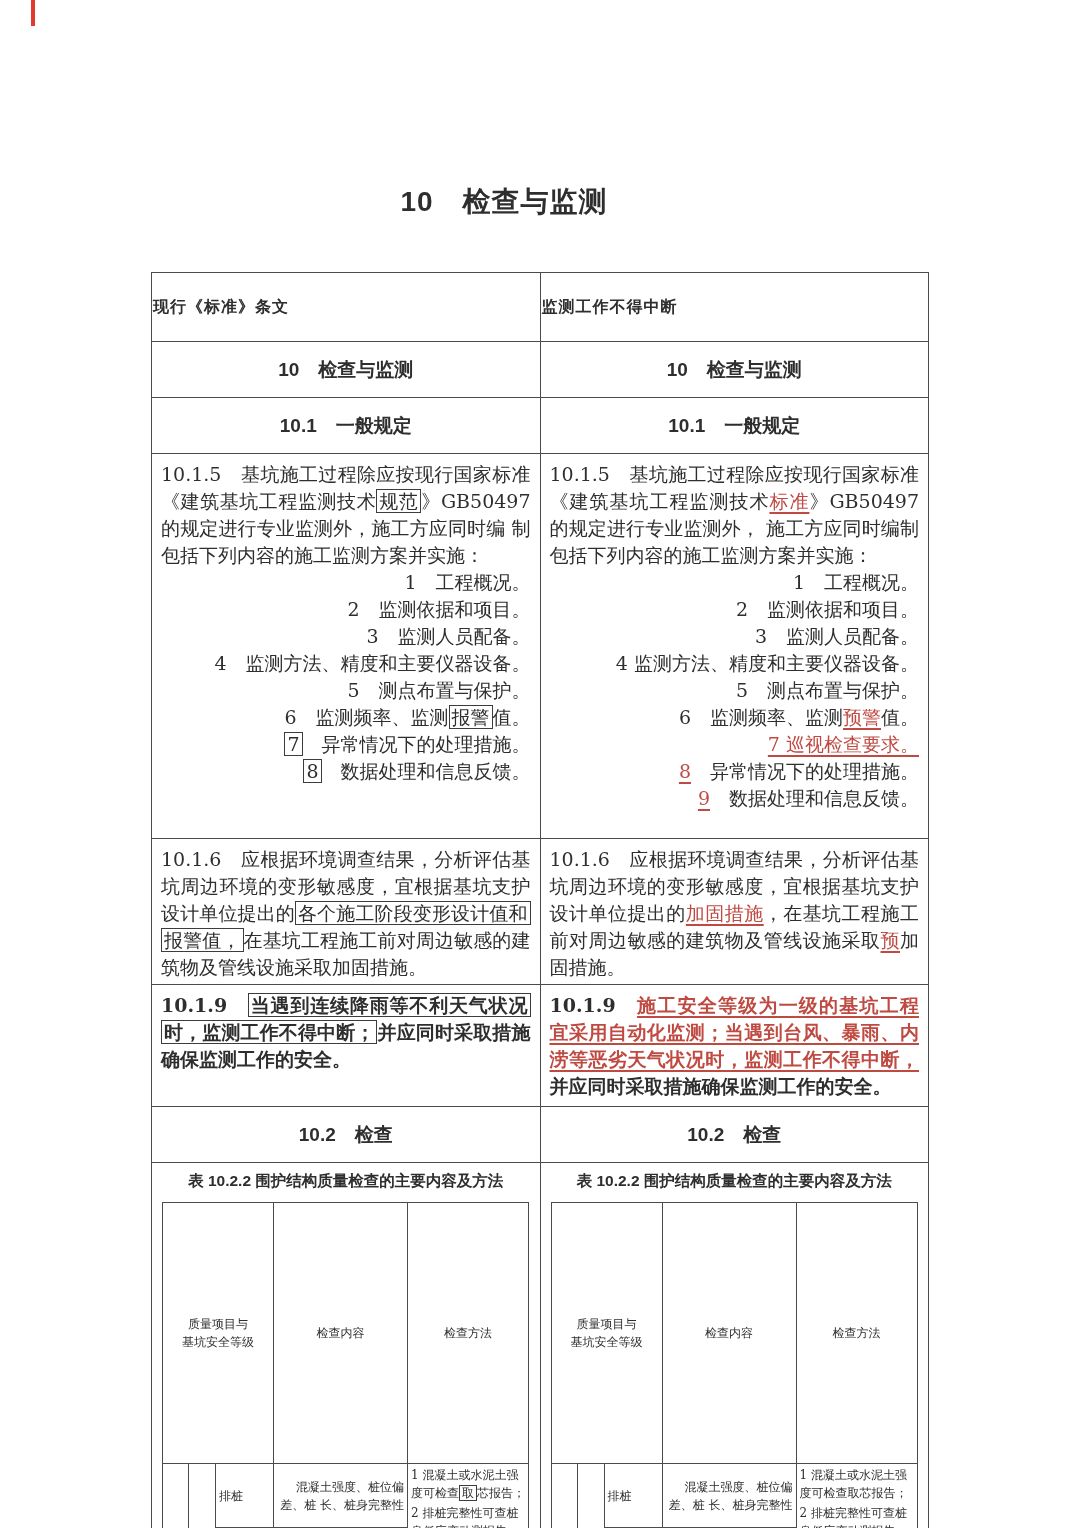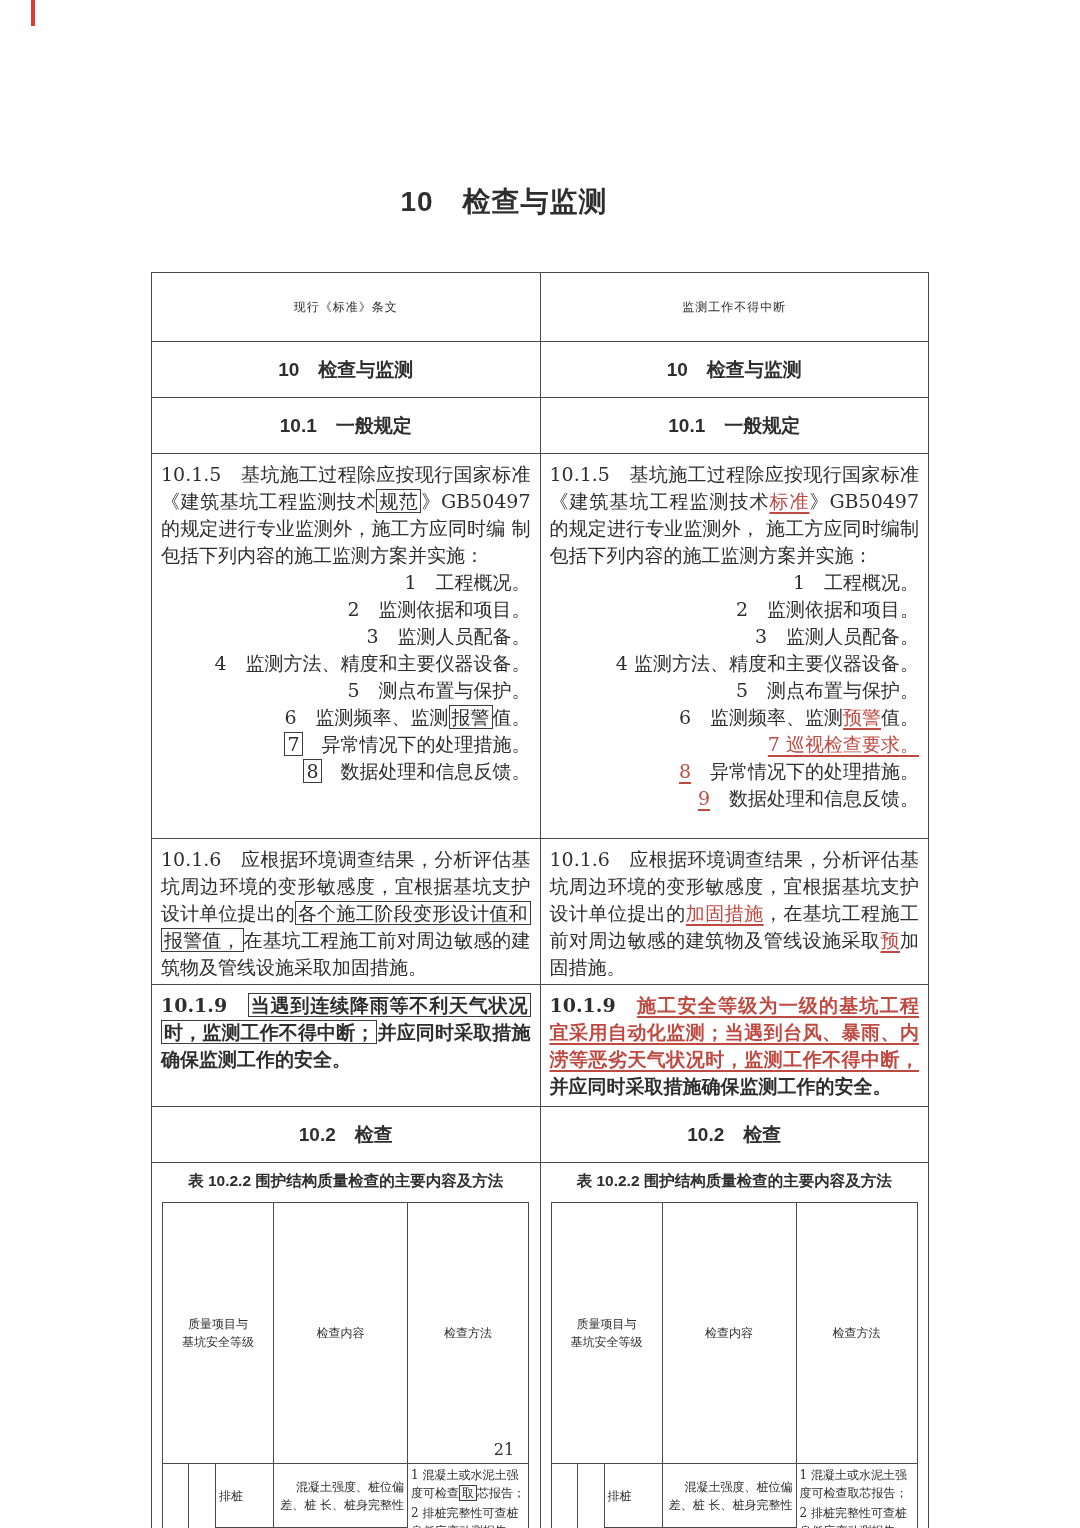--- a/index.html
+++ b/index.html
@@ -20,22 +20,22 @@
     position:absolute;top:183px;left:0;width:100%;text-align:center;
     font-family:"Liberation Sans",sans-serif;font-weight:bold;
     font-size:28px;letter-spacing:1px;margin:0;
   }
   table.cmp{
     position:absolute;left:151px;top:272px;width:778px;
     border-collapse:collapse;table-layout:fixed;
   }
   table.cmp td{border:1.5px solid var(--border);overflow:hidden;}
   .tr-head td{
-    height:66px;text-align:center;vertical-align:middle;
-    font-size:12px;letter-spacing:1px;
+    height:66px;vertical-align:middle;
+    font-size:16px;letter-spacing:1px;font-weight:bold;
   }
   .tr-sec td{
     height:53px;text-align:center;vertical-align:middle;
     font-family:"Liberation Sans",sans-serif;font-weight:bold;font-size:19px;
   }
   .cell{
     vertical-align:top;padding:7px 9px 0 9px;
     font-size:19px;line-height:27px;text-align:justify;
   }
   .r1015 td{height:377px;}
@@ -233,15 +233,14 @@
                 <td class="qname">型钢水泥土</td>
                 <td class="qcontent">桩位偏差、桩长、水泥土强度、型钢长度及焊接质</td>
               </tr>
             </tbody>
           </table>
         </td>
       </tr>
     </tbody>
   </table>
 
-  <div class="page-num">21</div>
 
 </div>
 
 </body></html>

